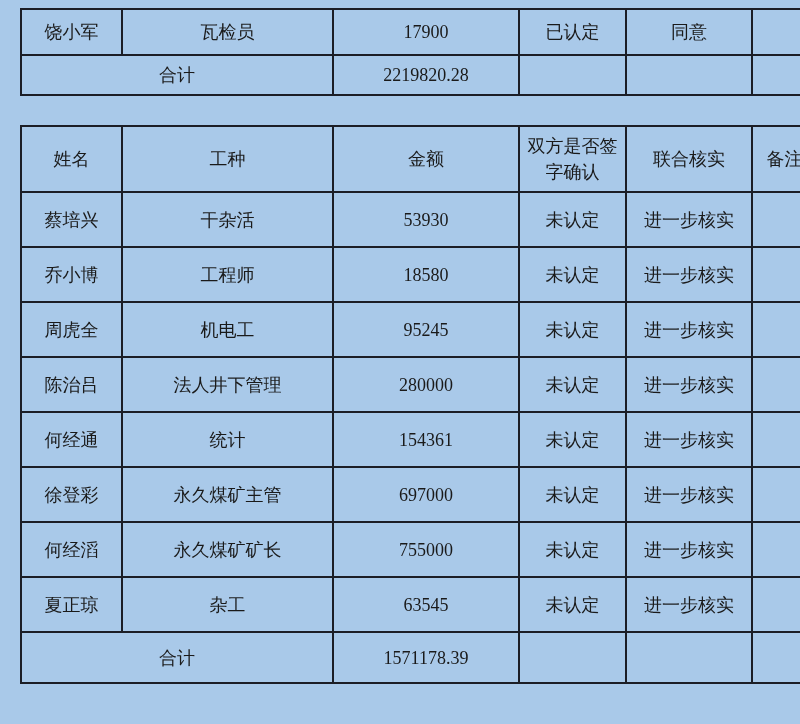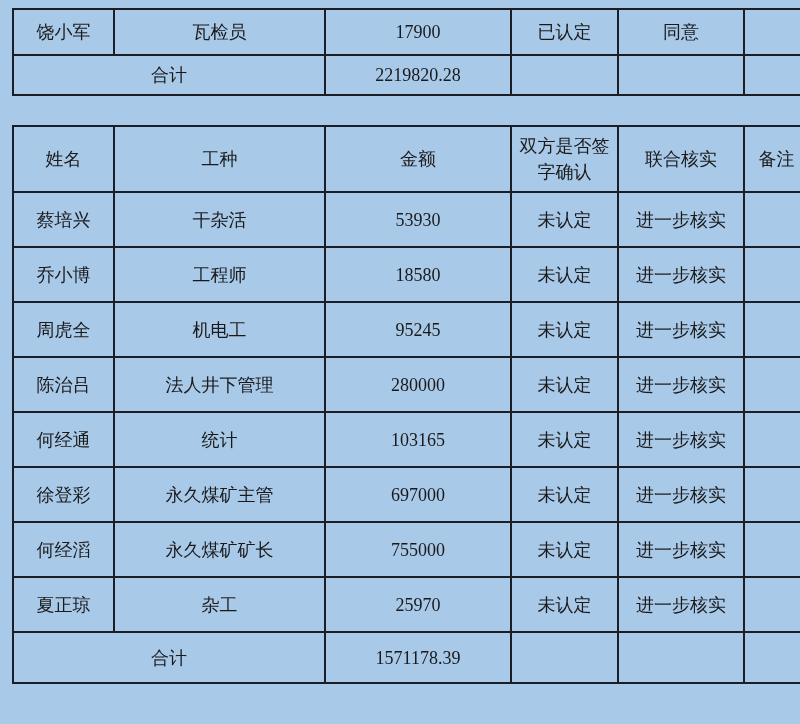--- a/index.html
+++ b/index.html
@@ -8,21 +8,21 @@
   }
   body {
     width: 800px;
     height: 724px;
     background: #a9c9e9;
     font-family: "Liberation Serif", "DejaVu Serif", serif;
     color: #1a1a1a;
     overflow: hidden;
   }
   .sheet {
-    padding: 8px 0 0 12px;
+    padding: 8px 0 0 20px;
   }
   table.grid {
     border-collapse: collapse;
     table-layout: fixed;
     width: 786px;
   }
   table.grid td, table.grid th {
     border: 2px solid #1c1e26;
     text-align: center;
     vertical-align: middle;
@@ -131,21 +131,21 @@
         <td>陈治吕</td>
         <td>法人井下管理</td>
         <td>280000</td>
         <td>未认定</td>
         <td>进一步核实</td>
         <td></td>
       </tr>
       <tr class="t2-row">
         <td>何经通</td>
         <td>统计</td>
-        <td>103165</td>
+        <td>154361</td>
         <td>未认定</td>
         <td>进一步核实</td>
         <td></td>
       </tr>
       <tr class="t2-row">
         <td>徐登彩</td>
         <td>永久煤矿主管</td>
         <td>697000</td>
         <td>未认定</td>
         <td>进一步核实</td>
@@ -155,21 +155,21 @@
         <td>何经滔</td>
         <td>永久煤矿矿长</td>
         <td>755000</td>
         <td>未认定</td>
         <td>进一步核实</td>
         <td></td>
       </tr>
       <tr class="t2-row">
         <td>夏正琼</td>
         <td>杂工</td>
-        <td>25970</td>
+        <td>63545</td>
         <td>未认定</td>
         <td>进一步核实</td>
         <td></td>
       </tr>
 
       <tr class="t2-total">
         <td colspan="2">合计</td>
         <td>1571178.39</td>
         <td></td>
         <td></td>

